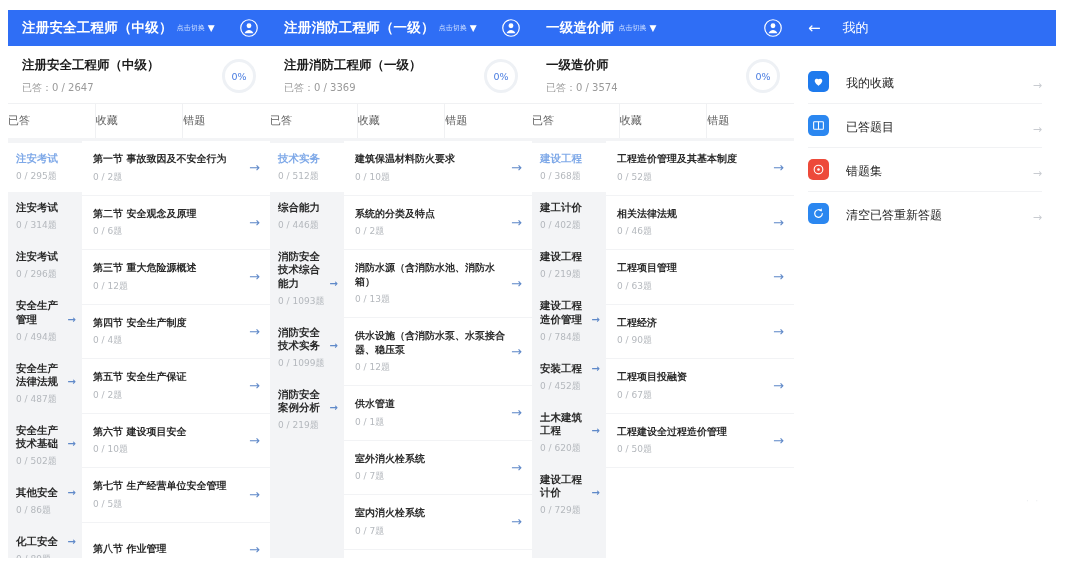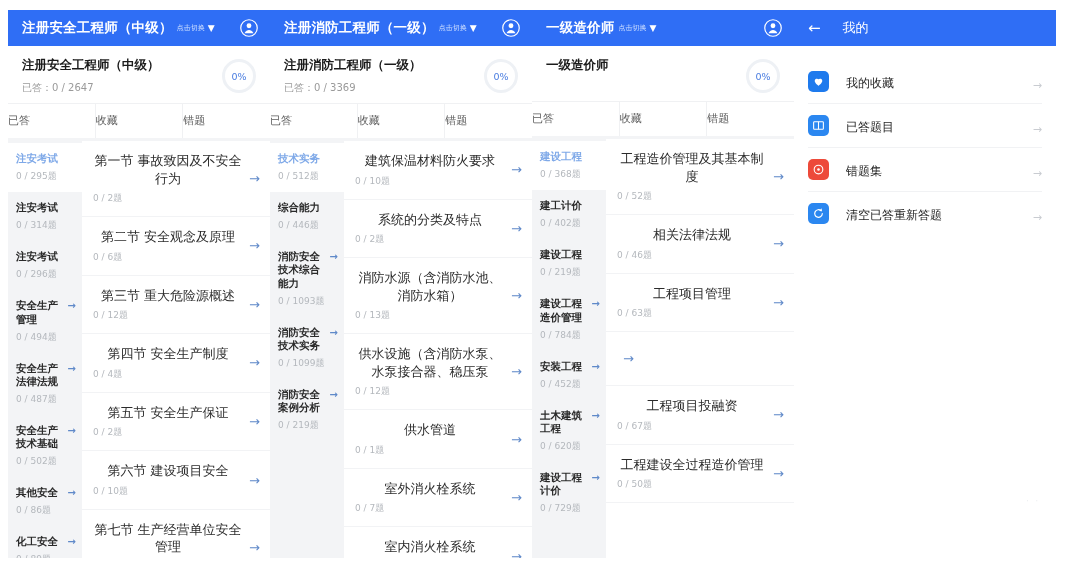--- a/index.html
+++ b/index.html
@@ -123,21 +123,21 @@
     padding: 9px 6px 9px 8px;
     position: relative;
   }
   .side-item.active { background: #ffffff; }
   .side-label {
     font-size: 10.5px;
     font-weight: bold;
     color: #2a2a2a;
     line-height: 1.25;
     display: flex;
-    align-items: flex-start;
+    align-items: flex-end;
     gap: 2px;
   }
   .side-item.active .side-label { color: #7fa9e8; }
   .side-label .txt { flex: 1 1 auto; }
   .arrow-sm {
     color: #5f89c9;
     font-size: 10px;
     line-height: 1.3;
     flex: 0 0 auto;
   }
@@ -155,25 +155,24 @@
   }
   .list-item {
     display: flex;
     align-items: center;
     padding: 11px 10px 11px 11px;
     border-bottom: 1px solid #f2f3f5;
     min-height: 54px;
   }
   .li-text { flex: 1 1 auto; min-width: 0; }
   .li-title {
-    font-size: 13px;
-    font-weight: normal;
+    font-size: 10px;
+    font-weight: bold;
     color: #2b2b2b;
     line-height: 1.35;
-    text-align: center;
   }
   .li-count {
     font-size: 9px;
     color: #b4b8bd;
     margin-top: 5px;
   }
   .arrow-lg {
     flex: 0 0 auto;
     color: #5f89c9;
     font-size: 13px;
@@ -514,20 +513,21 @@
         <svg class="avatar-icon" viewBox="0 0 24 24">
             <circle cx="12" cy="12" r="11" fill="none" stroke="#fff" stroke-width="1.6"></circle>
             <circle cx="12" cy="9" r="3.2" fill="#fff"></circle>
             <path d="M6 19c1.4-3 4-4.2 6-4.2S16.6 16 18 19z" fill="#fff"></path>
           </svg>
       </span>
     </div>
     <div class="summary">
       <div class="sum-left">
         <div class="sum-title">一级造价师</div>
+        <div class="sum-progress">已答：0 / 3574</div>
       </div>
       <div class="ring">
         <span>0%</span>
       </div>
     </div>
     <div class="tabs">
       <div class="tab">已答</div>
       <div class="tab">收藏</div>
       <div class="tab">错题</div>
     </div>
@@ -596,20 +596,24 @@
             <span class="arrow-lg">→</span>
           </div>
           <div class="list-item">
             <div class="li-text">
               <div class="li-title">工程项目管理</div>
               <div class="li-count">0 / 63题</div>
             </div>
             <span class="arrow-lg">→</span>
           </div>
           <div class="list-item">
+            <div class="li-text">
+              <div class="li-title">工程经济</div>
+              <div class="li-count">0 / 90题</div>
+            </div>
             <span class="arrow-lg">→</span>
           </div>
           <div class="list-item">
             <div class="li-text">
               <div class="li-title">工程项目投融资</div>
               <div class="li-count">0 / 67题</div>
             </div>
             <span class="arrow-lg">→</span>
           </div>
           <div class="list-item">

